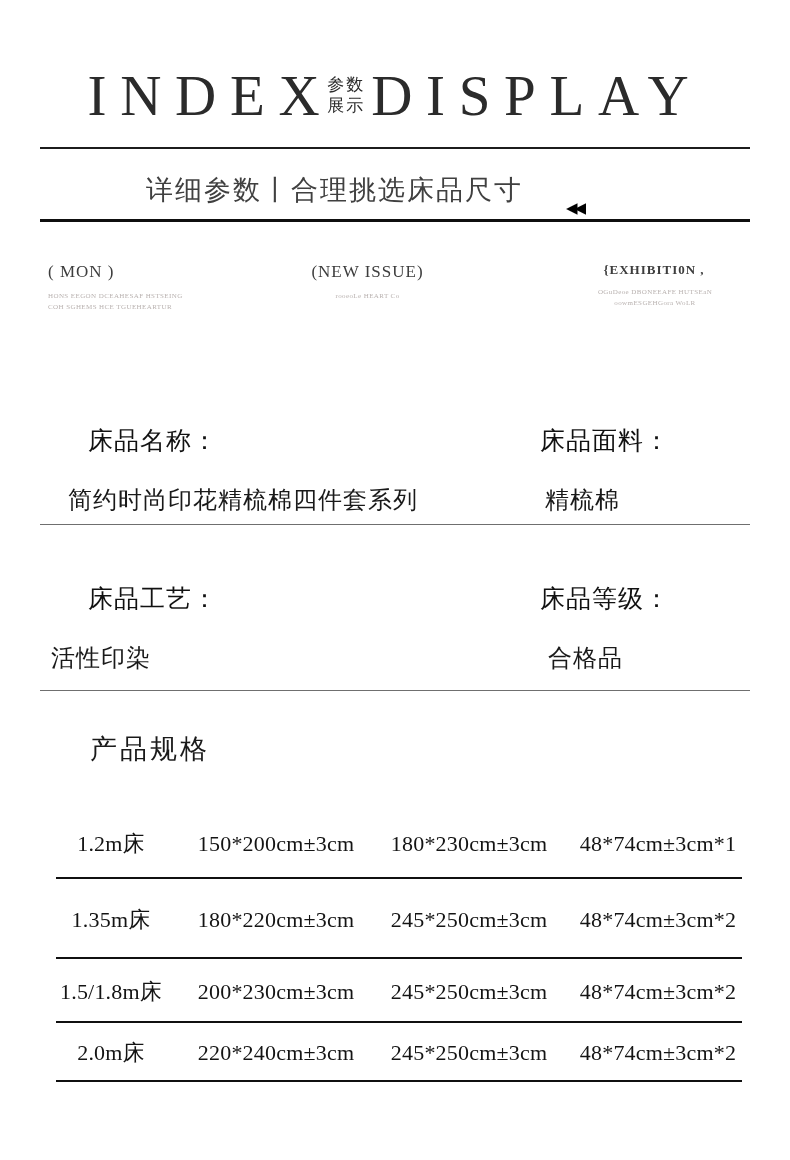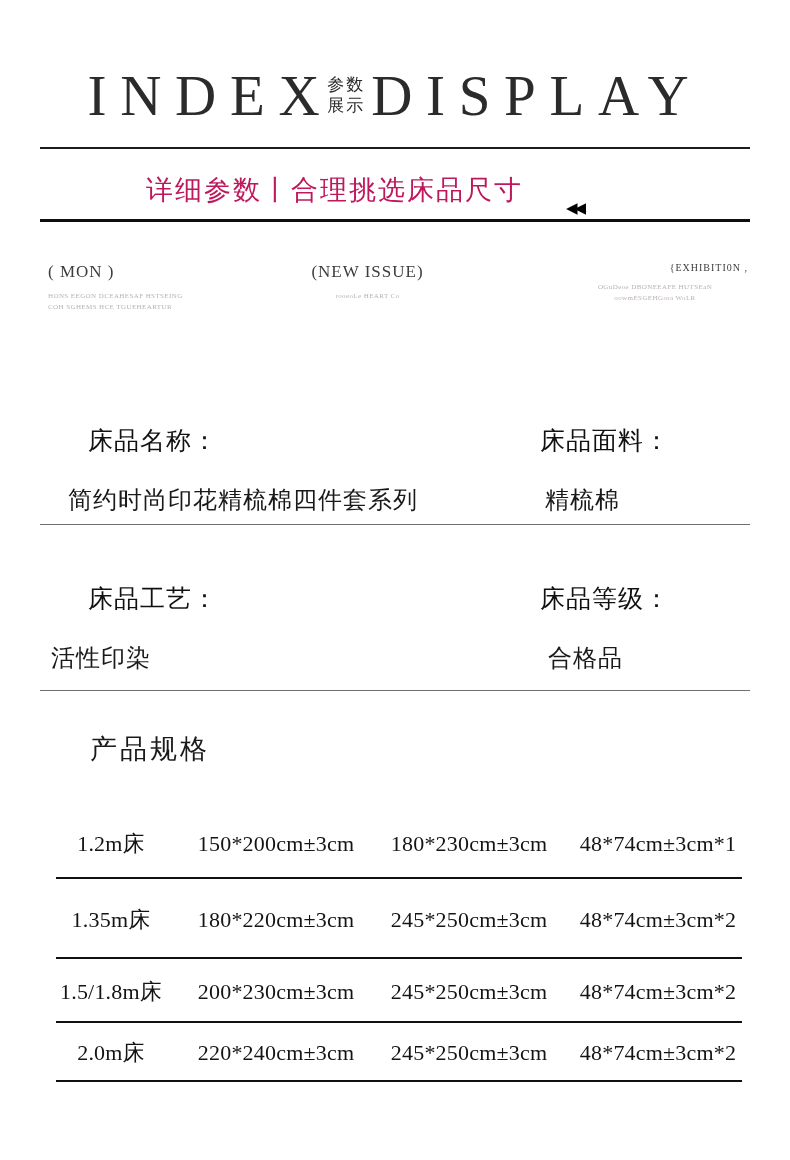--- a/index.html
+++ b/index.html
@@ -30,38 +30,38 @@
     margin: 0 6px 0 -6px; color: #2b2b2b;
   }
   .rule { position: absolute; left: 40px; width: 710px; background: #1c1c1c; }
   .rule-top { top: 147px; height: 2px; }
   .rule-sub { top: 219px; height: 3px; background: #0f0f0f; }
   .rule-thin { height: 1px; background: #6f6f6f; }
 
   
   .subtitle {
     position: absolute; top: 172px; left: 146px;
-    font-size: 27px; font-weight: 400; letter-spacing: 2px; color: #be185d;
+    font-size: 27px; font-weight: 400; letter-spacing: 2px; color: #404040;
     white-space: nowrap;
   }
   .rewind {
     position: absolute; top: 199px; left: 566px;
     font-size: 15px; letter-spacing: -3px; color: #000;
   }
 
   
   .deco-row { position: absolute; top: 262px; left: 0; width: 790px; height: 60px; }
   .deco-col { position: absolute; top: 0; }
   .deco-title { font-size: 17px; letter-spacing: 1px; color: #3d3d3d; white-space: nowrap; }
   .deco-lines { margin-top: 9px; font-size: 7px; line-height: 1.55; letter-spacing: 0.4px; color: #b9b2b0; }
   .deco-mon { left: 48px; text-align: left; }
   .deco-new { left: 0; width: 735px; text-align: center; }
   .deco-new .deco-title { display: inline-block; }
   .deco-exh { right: 40px; width: 190px; text-align: center; }
-  .deco-exh .deco-title { text-align: right; display: block; padding-right: 2px; font-size: 10px; }
+  .deco-exh .deco-title { display: block; padding-right: 2px; font-size: 13px; font-weight: bold; }
 
   
   .field-label { position: absolute; font-size: 25px; letter-spacing: 1px; color: #111; white-space: nowrap; }
   .field-value { position: absolute; font-size: 24px; letter-spacing: 1px; color: #191919; white-space: nowrap; }
 
   
   .spec-heading {
     position: absolute; top: 731px; left: 90px;
     font-size: 27px; font-weight: 400; letter-spacing: 3px; color: #1a1a1a;
   }

